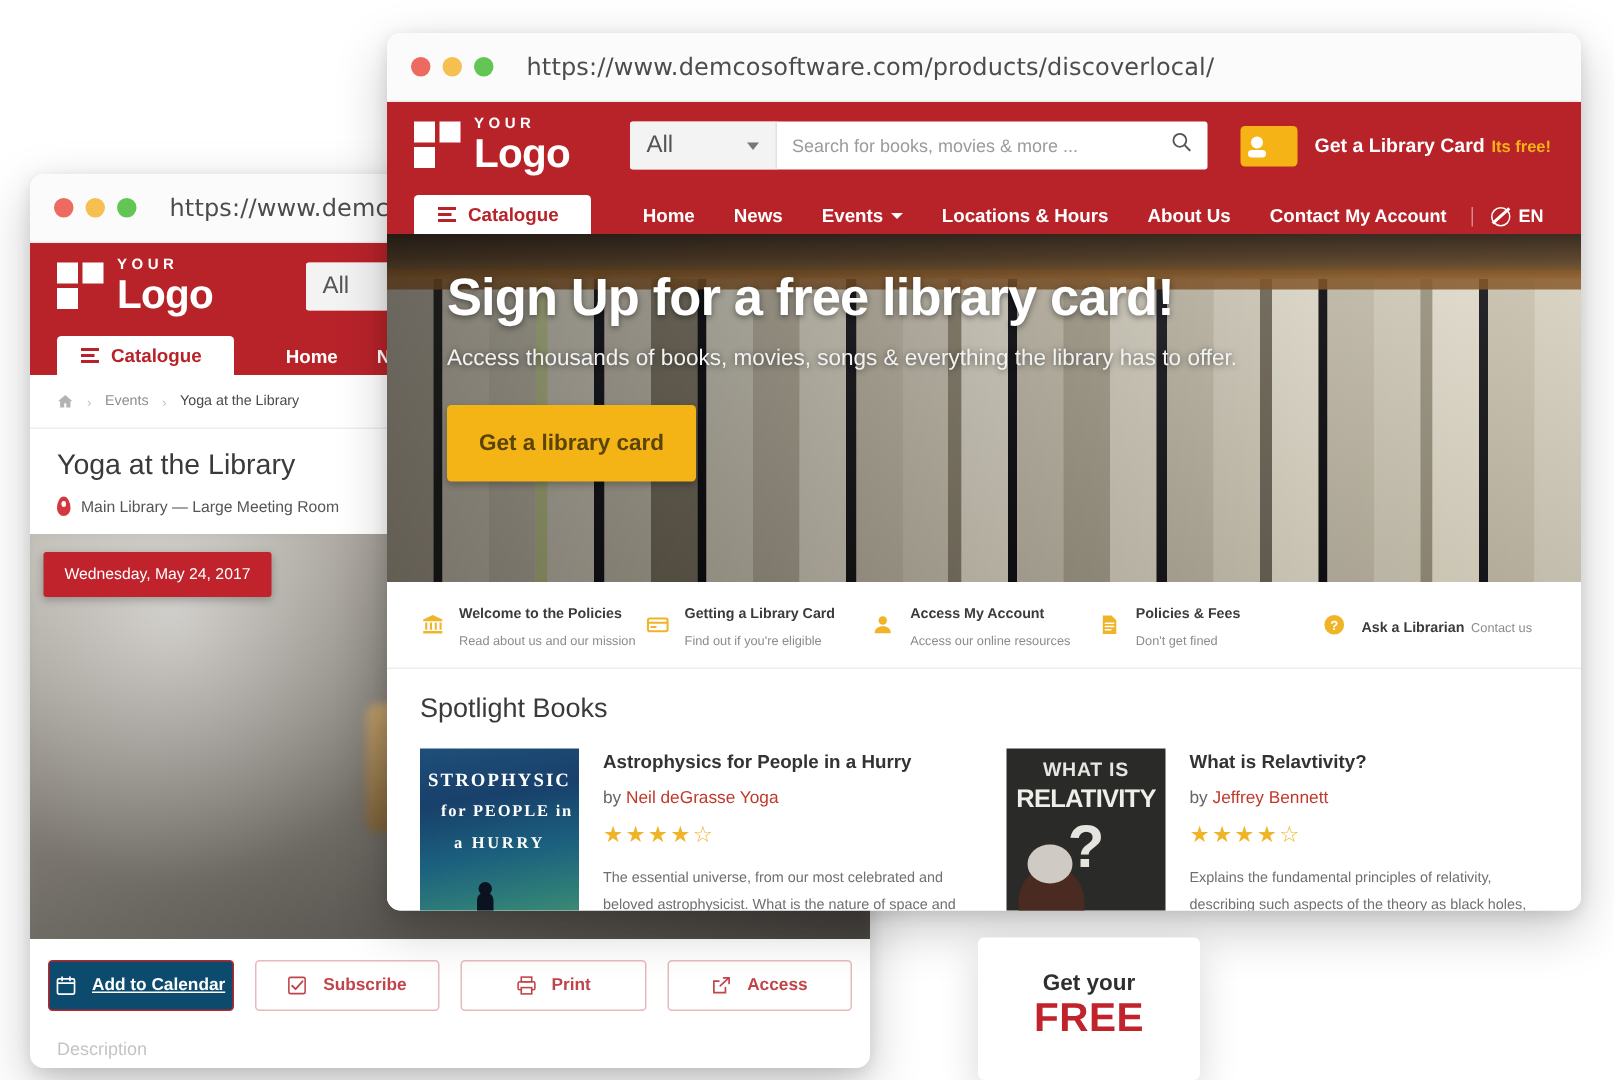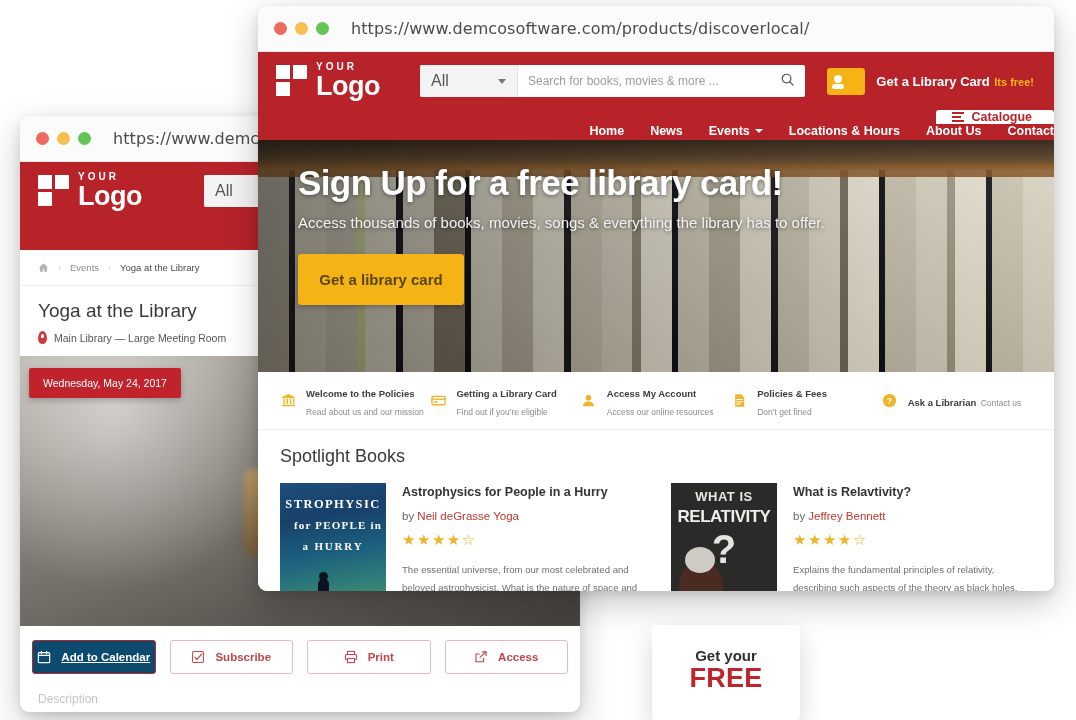--- a/index.html
+++ b/index.html
@@ -67,21 +67,21 @@
   }
   .search-input-wrap input::placeholder { color:#9b9b9b; }
 
   .cardcta { margin-left:auto; display:flex; align-items:center; gap:11px; padding-right: 20px; }
   .cardcta .badge { width:38px; height:27px; background:#f5b316; border-radius:3px; position:relative; }
   .cardcta .badge::before { content:""; position:absolute; left:7px; top:7px; width:8px; height:8px; border-radius:50%; background:#fff; }
   .cardcta .badge::after { content:""; position:absolute; left:5px; top:16px; width:12px; height:5px; border-radius:3px; background:#fff; }
   .cardcta .txt .t1 { color:#fff; font-size:13px; font-weight:700; line-height:1.25; white-space:nowrap; }
   .cardcta .txt .t2 { color:#f5b316; font-size:11px; font-weight:700; line-height:1.25; }
 
-  .hdr-nav { display:flex; align-items:flex-end; height: 30px; padding-left: 18px; position:relative;flex-direction:column; }
+  .hdr-nav { display:flex; align-items:flex-end; height: 30px; padding-left: 18px; position:relative; }
   .catalogue {
     background:#fff; color:#b8232a; font-size:12.5px; font-weight:700;
     height: 26px; display:flex; align-items:center; gap:8px;
     padding: 0 22px 0 16px; border-radius: 3px 3px 0 0;
   }
   .cat-icon { display:flex; flex-direction:column; gap:2px; }
   .cat-icon i { display:block; width:12px; height:2px; background:#b8232a; }
   .cat-icon i:nth-child(2){ width:9px; }
   .nav-links { display:flex; align-items:center; gap:26px; margin-left: 34px; padding-bottom:5px; }
   .nav-links a { color:#fff; font-size:12.5px; font-weight:700; text-decoration:none; white-space:nowrap; display:flex; align-items:center; gap:5px; }
@@ -302,21 +302,21 @@
             <path d="M7 8.2 13.6 2.2" fill="none" stroke="#c0454b" stroke-width="1.3" stroke-linecap="round"></path>
             <path d="M9.6 2.2h4.2v4.2" fill="none" stroke="#c0454b" stroke-width="1.3" stroke-linecap="round" stroke-linejoin="round"></path>
           </svg>
         <span>Access</span>
       </div>
     </div>
 
     <div class="ev-desc">Description</div>
   </div>
 
-  <div class="window" style="left:258px; top:6px; width:796px; height:585px;">
+  <div class="window" style="left:258px; top:22px; width:796px; height:585px;">
 
     <div class="chrome">
       <div class="dots">
         <span class="dot red"></span>
         <span class="dot yellow"></span>
         <span class="dot green"></span>
       </div>
       <div class="url">https://www.demcosoftware.com/products/discoverlocal/</div>
     </div>
 

